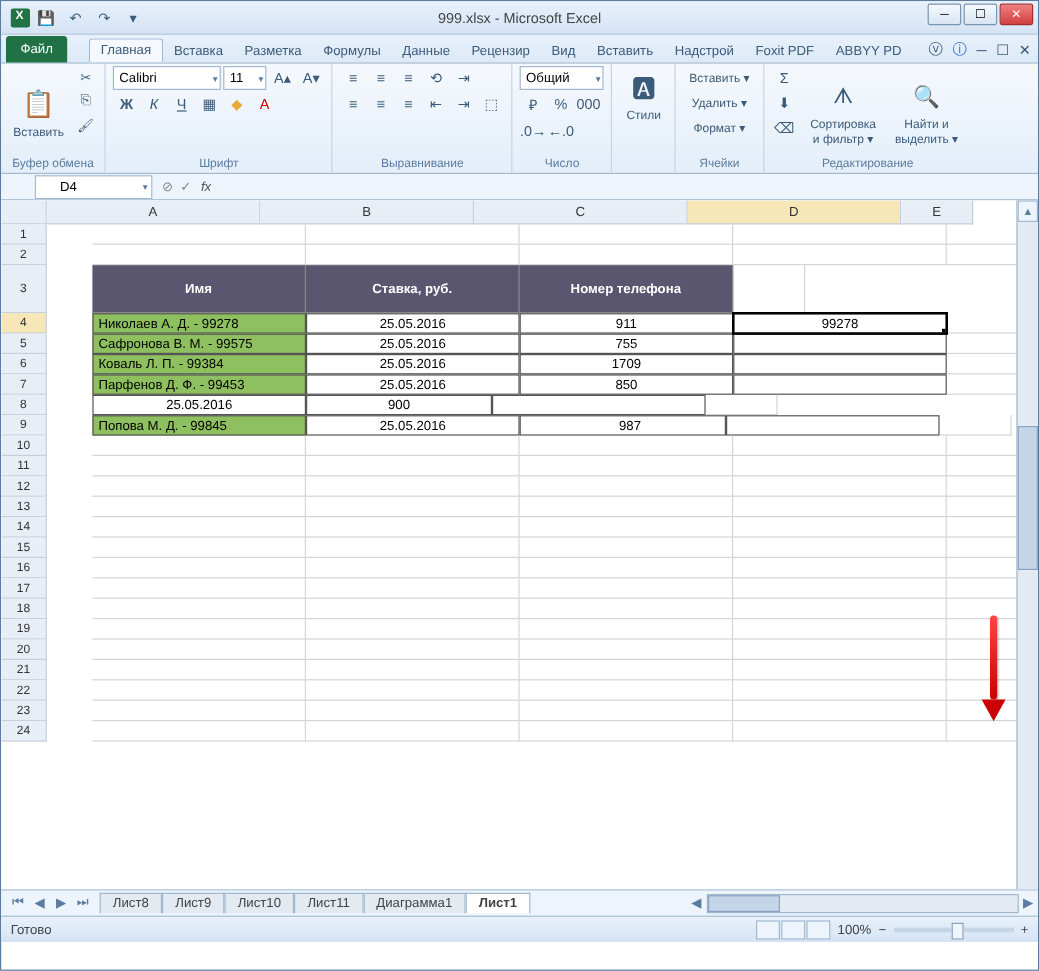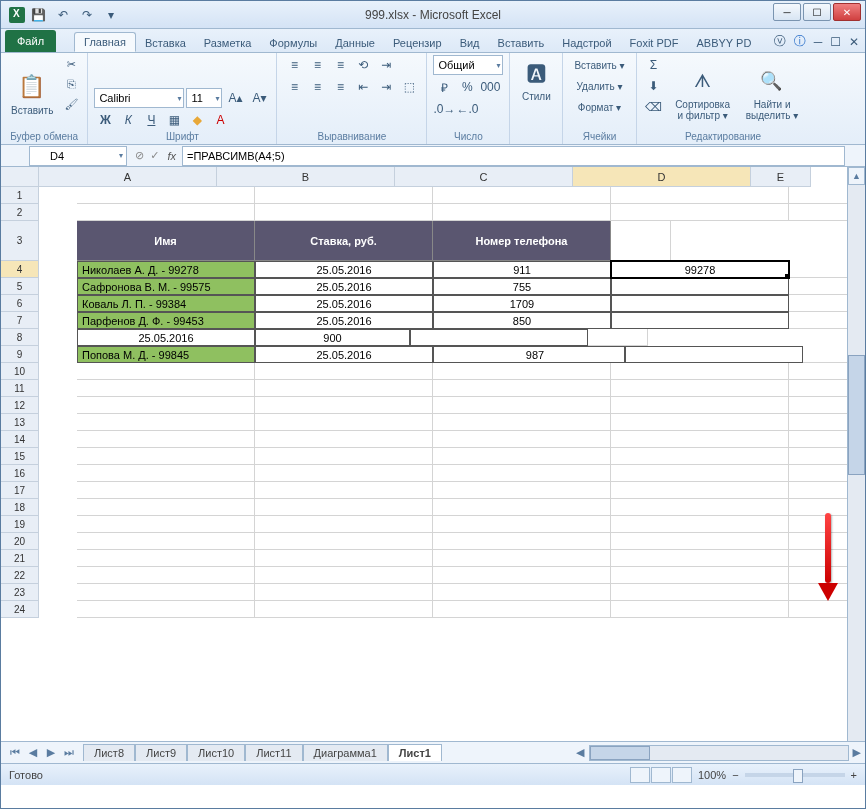--- a/index.html
+++ b/index.html
@@ -26,21 +26,21 @@
 
 
 .ribbon { height: 92px; background: linear-gradient(#f5f9fd,#e4eef9); border-bottom: 1px solid #a0b8d0; display: flex; }
 .group { border-right: 1px solid #c5d5e8; padding: 2px 6px 0 6px; display: flex; flex-direction: column; justify-content: space-between; }
 .group-label { font-size: 10px; color: #5a7ca0; text-align: center; padding-bottom: 2px; white-space: nowrap; }
 .group-body { display: flex; gap: 4px; flex: 1; }
 .big-btn { display: flex; flex-direction: column; align-items: center; justify-content: center; padding: 2px 4px; cursor: pointer; font-size: 10px; color: #3b5b7a; gap: 2px; }
 .big-btn .ico { width: 32px; height: 32px; display: flex; align-items: center; justify-content: center; font-size: 22px; }
 .small-btns { display: flex; flex-direction: column; gap: 2px; }
 .sm { width: 20px; height: 18px; display: flex; align-items: center; justify-content: center; font-size: 11px; color: #3b5b7a; cursor: pointer; }
-.font-row { display: flex; gap: 2px; align-items: center; margin-top: 33px; }
+.font-row { display: flex; gap: 2px; align-items: center; }
 .combo { height: 20px; border: 1px solid #a0b8d0; background: #fff; font-size: 11px; padding: 0 14px 0 4px; display: flex; align-items: center; position: relative; cursor: pointer; }
 .combo::after { content: "▾"; position: absolute; right: 2px; font-size: 8px; color: #5a7ca0; }
 .btn-row { display: flex; gap: 1px; }
 .rb { width: 22px; height: 20px; border: 1px solid transparent; display: flex; align-items: center; justify-content: center; font-size: 12px; color: #3b5b7a; cursor: pointer; }
 .col-stack { display: flex; flex-direction: column; gap: 1px; }
 
 
 .fbar { height: 22px; background: #eef4fb; border-bottom: 1px solid #a0b8d0; display: flex; align-items: center; }
 .name-box { width: 98px; height: 20px; border: 1px solid #a0b8d0; background: #fff; margin-left: 28px; font-size: 11px; padding-left: 20px; display: flex; align-items: center; position: relative; }
 .name-box::after { content: "▾"; position: absolute; right: 3px; font-size: 8px; color: #5a7ca0; }
@@ -253,21 +253,20 @@
   </div>
 </div>
 
 <div class="fbar">
   <div class="name-box">D4</div>
   <div class="fx-btns">
     <span>⊘</span>
     <span>✓</span>
   </div>
   <span class="fx-label">fx</span>
-  <div class="formula-input">=ПРАВСИМВ(A4;5)</div>
 </div>
 
 <div class="grid-wrap">
   <div class="corner"></div>
   <div class="col-headers" id="col-headers">
       <div class="ch" style="width: 178px;">A</div>
       <div class="ch" style="width: 178px;">B</div>
       <div class="ch" style="width: 178px;">C</div>
       <div class="ch sel" style="width: 178px;">D</div>
       <div class="ch" style="width: 60px;">E</div>
@@ -349,21 +348,21 @@
       </div>
       <div class="cell-row">
         <div class="cell data-cell" style="width: 178px;">25.05.2016</div>
         <div class="cell data-cell" style="width: 155px;">900</div>
         <div class="cell data-cell" style="width: 178px;"></div>
         <div class="cell" style="width: 60px;"></div>
       </div>
       <div class="cell-row">
         <div class="cell name-cell" style="width: 178px;">Попова М. Д. - 99845</div>
         <div class="cell data-cell" style="width: 178px;">25.05.2016</div>
-        <div class="cell data-cell" style="width: 192px; padding-left: 16px;">987</div>
+        <div class="cell data-cell" style="width: 172px; padding-left: 16px;">987</div>
         <div class="cell data-cell" style="width: 178px;"></div>
         <div class="cell" style="width: 60px;"></div>
       </div>
       <div class="cell-row">
         <div class="cell" style="width: 178px;"></div>
         <div class="cell" style="width: 178px;"></div>
         <div class="cell" style="width: 178px;"></div>
         <div class="cell" style="width: 178px;"></div>
         <div class="cell" style="width: 60px;"></div>
       </div>

